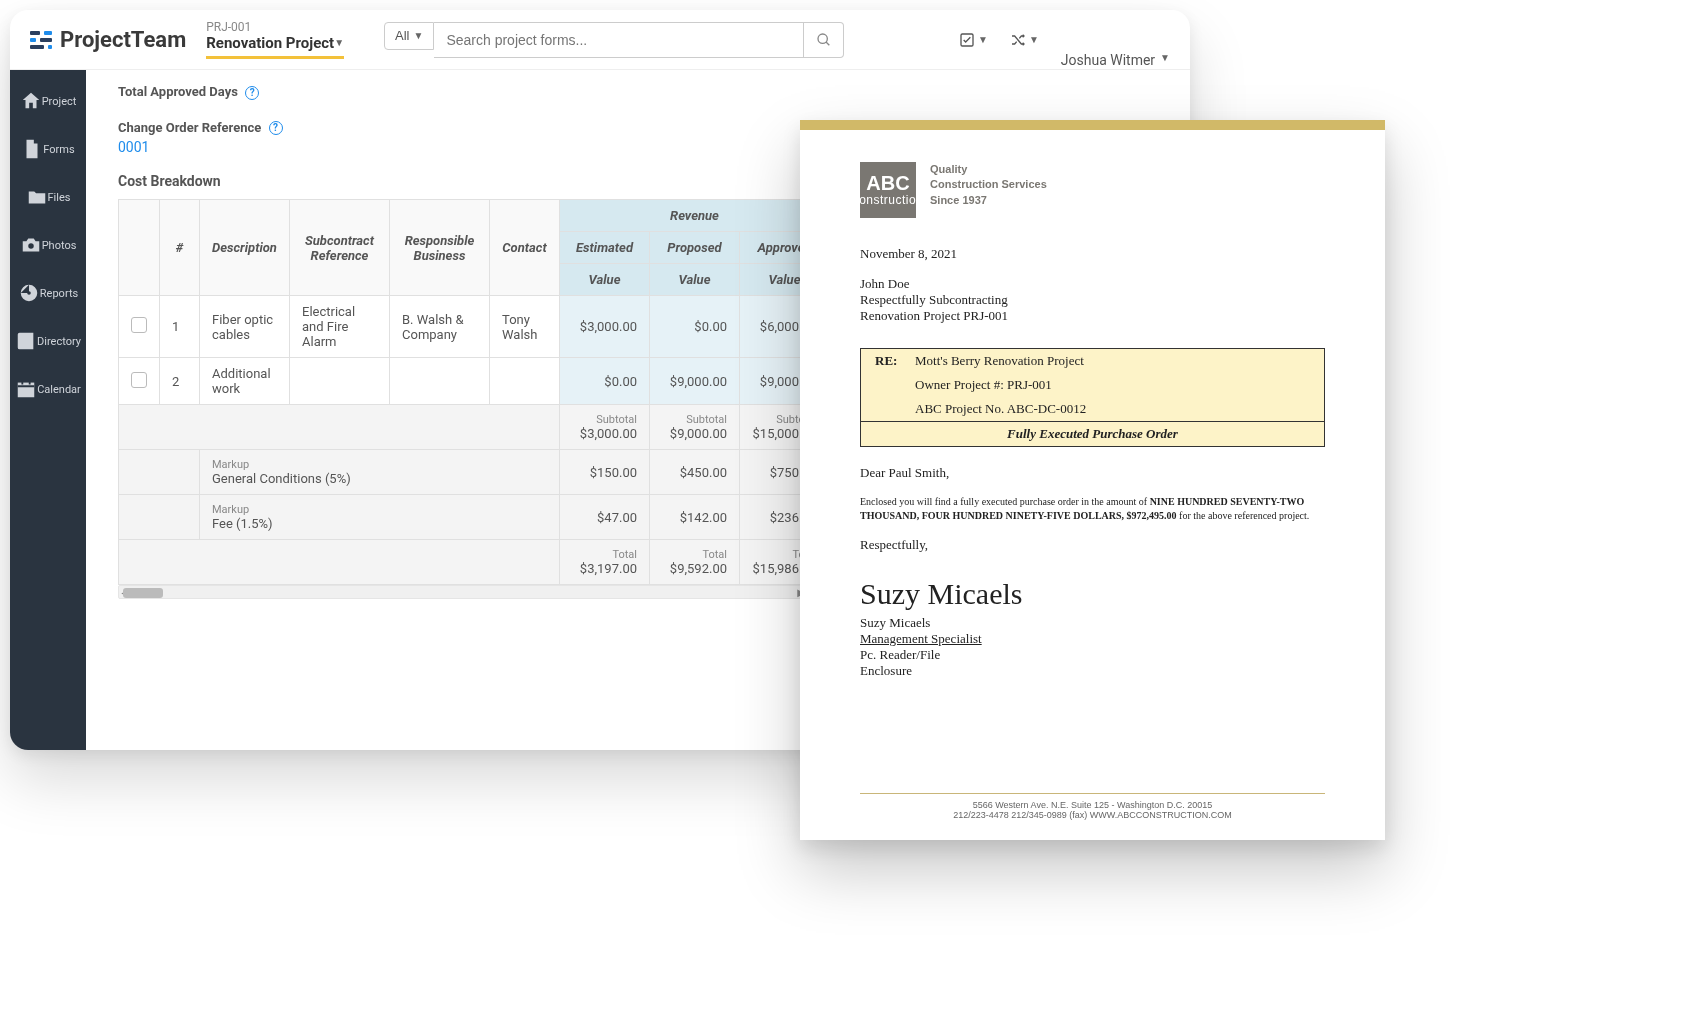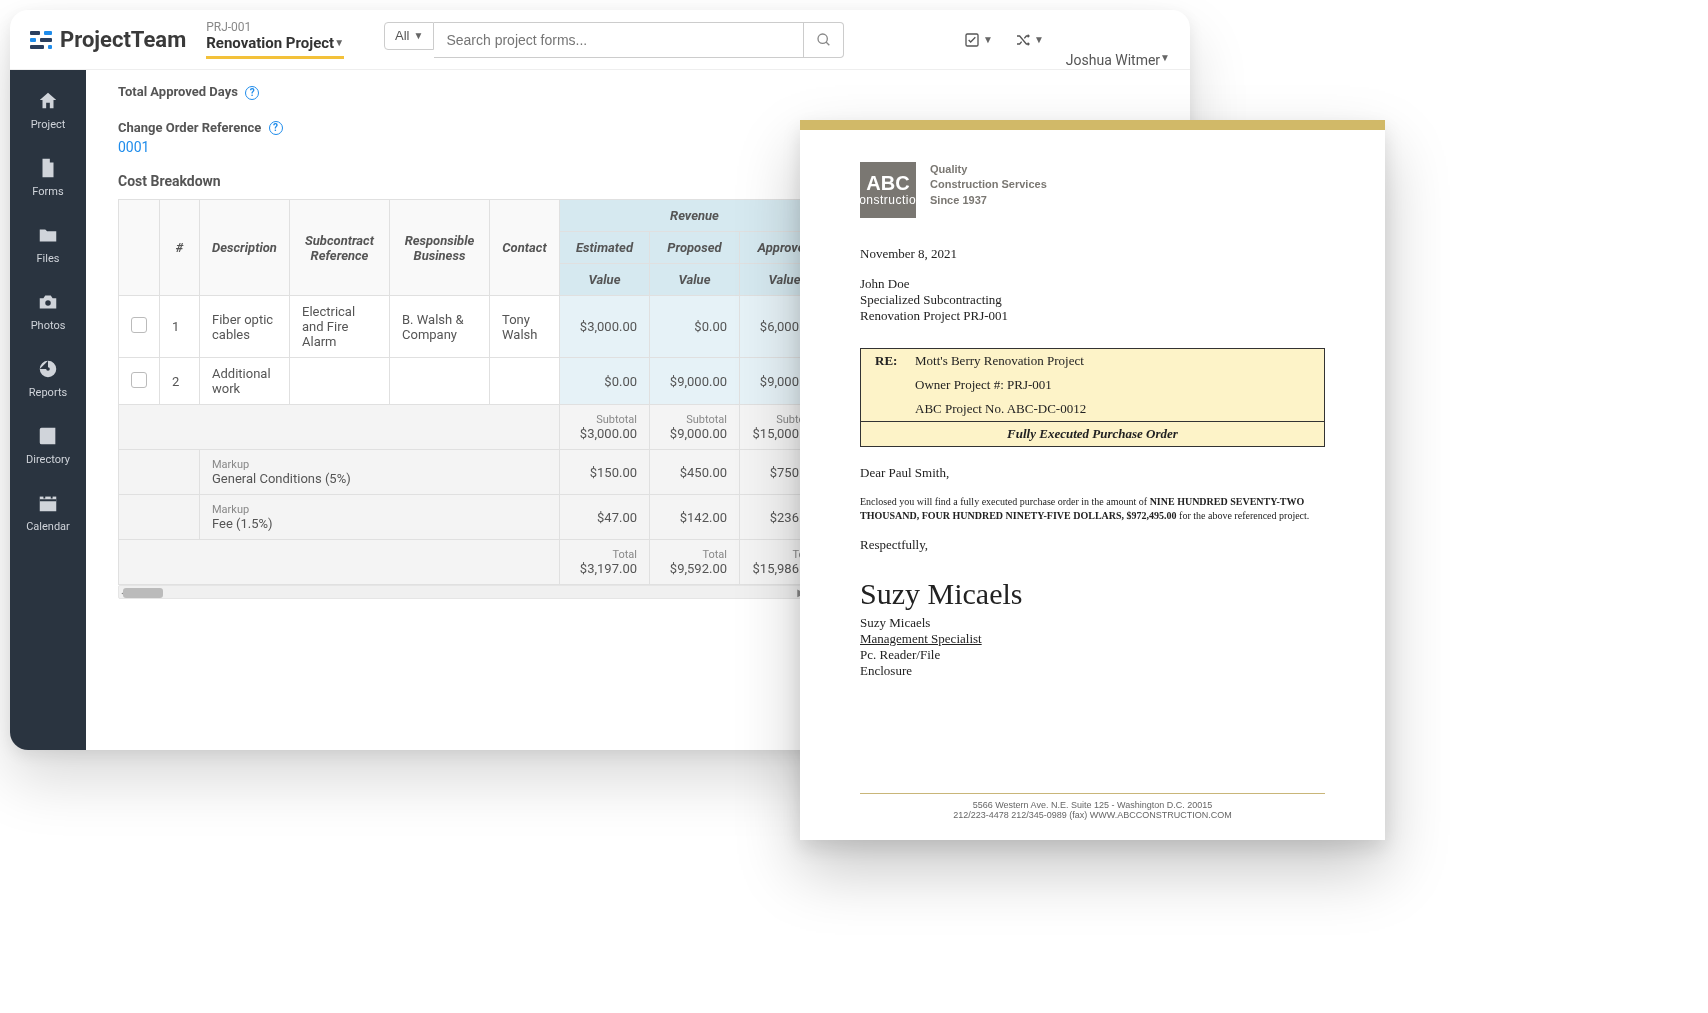--- a/index.html
+++ b/index.html
@@ -45,24 +45,24 @@
   .project-selector { display:flex; flex-direction:column; line-height:1.2; border-bottom:3px solid #f3c13a; padding-bottom:4px;}
   .project-id { font-size:12px; color:#888; }
   .project-name { font-size:15px; font-weight:700; color:#333; display:flex; align-items:center; }
   .caret { font-size:10px; color:#666; }
   .search-group { display:flex; align-items:stretch; margin-left:20px;}
   .filter-btn { border:1px solid #ccc; background:#fff; padding:0 10px; border-radius:4px 0 0 4px; display:flex; align-items:center; gap:4px; font-size:13px; color:#555; height:28px;}
   .search-input { border:1px solid #ccc; border-left:none; height:36px; width:370px; padding:0 12px; font-size:14px; color:#000000;}
   .search-btn { border:1px solid #ccc; border-left:none; background:#fff; height:36px; width:40px; border-radius:0 4px 4px 0; display:flex; align-items:center; justify-content:center; color:#888;}
   .header-right { margin-left:auto; display:flex; align-items:center; gap:22px; color:#555;}
   .icon-btn { display:flex; align-items:center; gap:3px; cursor:pointer; }
-  .user-dropdown { display:flex; align-items:flex-start; cursor:pointer; font-size:14px;margin-top:40px;}
+  .user-dropdown { display:flex; align-items:flex-start; gap:5px; cursor:pointer; font-size:14px;margin-top:40px;}
   .body { display:flex; height:calc(100% - 60px);}
   .sidebar { width:76px; background:#2a3440; display:flex; flex-direction:column; align-items:center; padding-top:20px; gap:26px;}
-  .side-item { display:flex; flex-direction:column; align-items:center; gap:6px; color:#d0d4da; font-size:11px; cursor:pointer;}
+  .side-item { display:flex; flex-direction:row; align-items:center; color:#d0d4da; font-size:11px; cursor:pointer;}
   .side-item svg { width:22px; height:22px; fill:#d0d4da;}
   .main { flex:1; overflow:auto; padding:14px 0 14px 32px;}
   .field-label { font-size:13px; font-weight:700; color:#555; margin-bottom:4px;}
   .help-icon { display:inline-block; width:14px; height:14px; border:1.5px solid #1f8ceb; color:#1f8ceb; border-radius:50%; font-size:10px; text-align:center; line-height:12px; margin-left:4px; vertical-align:middle;}
   .link { color:#1f8ceb; font-size:14px;}
   .section-label { font-size:14px; font-weight:700; color:#555; margin:18px 0 10px;}
   .cost-table { border-collapse:collapse; font-size:13px; color:#555;}
   .cost-table th, .cost-table td { border:1px solid #e0e0e0; padding:8px 12px; text-align:left;}
   .cost-table th { background:#f9f9f9; font-weight:700; text-align:center;font-style:italic;}
   .cost-table .num { text-align:right;}
@@ -334,21 +334,21 @@
     </div>
     <div class="tagline">
       <div>Quality</div>
       <div>Construction Services</div>
       <div>Since 1937</div>
     </div>
   </div>
   <p>November 8, 2021</p>
   <div style="margin-bottom:14px;">
     <div>John Doe</div>
-    <div>Specialized Subcontracting</div>
+    <div>Respectfully Subcontracting</div>
     <div>Renovation Project PRJ-001</div>
   </div>
   <div class="re-box">
     <div class="re-row">
         <span class="re-label">RE:</span>
         <span>Mott's Berry Renovation Project</span>
       </div>
     <div class="re-row">
         <span class="re-label"></span>
         <span>Owner Project #: PRJ-001</span>

